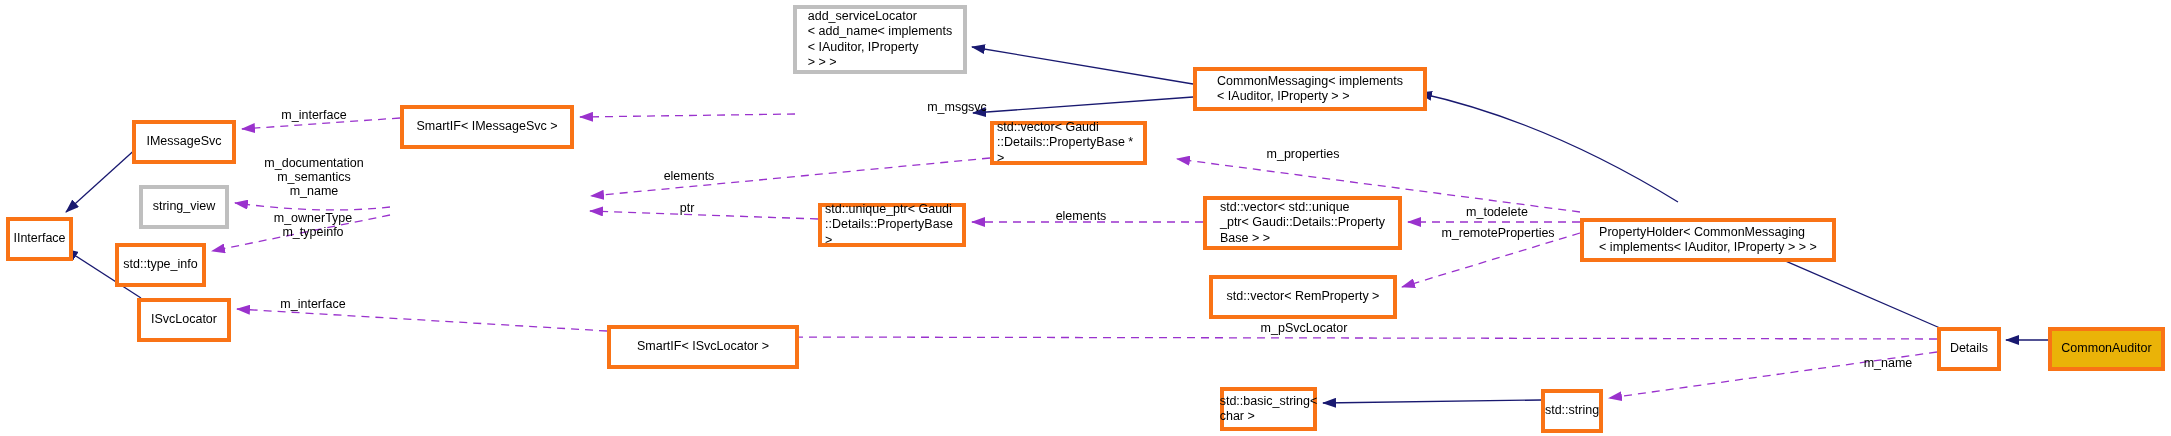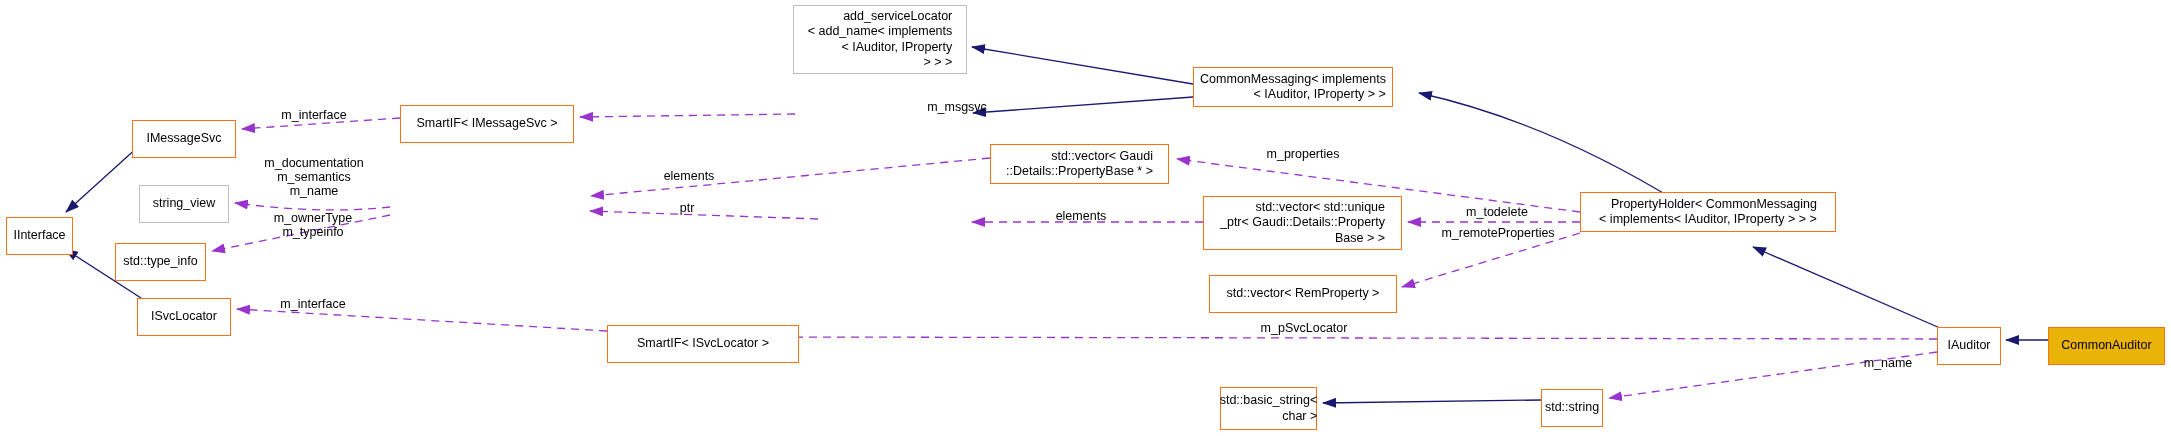--- a/index.html
+++ b/index.html
@@ -3,23 +3,23 @@
 <meta charset="utf-8">
 <style>
   html, body { margin:0; padding:0; background:#ffffff; }
   .canvas {
     position:relative; width:2171px; height:436px; background:#ffffff;
     font-family:"Liberation Sans", sans-serif; overflow:hidden;
   }
   svg.edges { position:absolute; left:0; top:0; width:2171px; height:436px; }
   .node {
     position:absolute; box-sizing:border-box; background:#ffffff;
-    border:1px solid #f97316; color:#000000;
+    border:4px solid #f97316; color:#000000;
     display:flex; align-items:center; justify-content:center;
-    text-align:right; font-size:12.5px; line-height:15.5px;
+    text-align:left; font-size:12.5px; line-height:15.5px;
     white-space:pre-line; padding:18px 3px; cursor:pointer;
   }
   .node.ext { border-color:#bfbfbf; cursor:default; }
   .node.current { background:#eab308; cursor:default; }
   .elabel {
     position:absolute; transform:translateX(-50%);
     font-size:12.5px; line-height:14px; text-align:center;
     white-space:pre-line; color:#000000;
   }
   path.solid { stroke:#191970; stroke-width:1.3; fill:none; }
@@ -61,38 +61,40 @@
     <path class="dashed" d="M1580,233 L1402,287" marker-end="url(#arr-dash)"></path>
     <path class="dashed" d="M607,331 L237,309" marker-end="url(#arr-dash)"></path>
     <path class="dashed" d="M1937,339 L777,337" marker-end="url(#arr-dash)"></path>
     <path class="dashed" d="M1937,352 L1609,398" marker-end="url(#arr-dash)"></path>
   </svg>
 
   <div class="node ext" style="left:793px;top:5px;width:174px;height:69px">add_serviceLocator
 &lt; add_name&lt; implements
 &lt; IAuditor, IProperty
 &gt; &gt; &gt;</div>
-  <div class="node" style="left:1193px;top:67px;width:200px;height:40px">CommonMessaging&lt; implements
+  <div class="node" style="left:1193px;top:67px;width:234px;height:40px">CommonMessaging&lt; implements
 &lt; IAuditor, IProperty &gt; &gt;</div>
   <div class="node" style="left:400px;top:105px;width:174px;height:26px">SmartIF&lt; IMessageSvc &gt;</div>
   <div class="node" style="left:132px;top:120px;width:104px;height:26px">IMessageSvc</div>
   <div class="node ext" style="left:139px;top:185px;width:90px;height:26px">string_view</div>
   <div class="node" style="left:6px;top:217px;width:67px;height:27px">IInterface</div>
   <div class="node" style="left:115px;top:243px;width:91px;height:26px">std::type_info</div>
   <div class="node" style="left:137px;top:298px;width:94px;height:25px">ISvcLocator</div>
   <div class="node" style="left:607px;top:325px;width:192px;height:25px">SmartIF&lt; ISvcLocator &gt;</div>
-  <div class="node" style="left:990px;top:144px;width:179px;height:40px">std::vector&lt; Gaudi
+  <div class="node" style="left:990px;top:121px;width:157px;height:40px">std::vector&lt; Gaudi
 ::Details::PropertyBase * &gt;</div>
+  <div class="node" style="left:818px;top:203px;width:148px;height:40px">std::unique_ptr&lt; Gaudi
+::Details::PropertyBase &gt;</div>
   <div class="node" style="left:1203px;top:196px;width:199px;height:54px">std::vector&lt; std::unique
 _ptr&lt; Gaudi::Details::Property
 Base &gt; &gt;</div>
   <div class="node" style="left:1209px;top:275px;width:188px;height:27px">std::vector&lt; RemProperty &gt;</div>
-  <div class="node" style="left:1580px;top:192px;width:256px;height:40px">PropertyHolder&lt; CommonMessaging
+  <div class="node" style="left:1580px;top:218px;width:256px;height:40px">PropertyHolder&lt; CommonMessaging
 &lt; implements&lt; IAuditor, IProperty &gt; &gt; &gt;</div>
-  <div class="node" style="left:1937px;top:327px;width:64px;height:25px">IAuditor</div>
+  <div class="node" style="left:1937px;top:327px;width:64px;height:25px">Details</div>
   <div class="node current" style="left:2048px;top:327px;width:117px;height:26px">CommonAuditor</div>
   <div class="node" style="left:1220px;top:387px;width:97px;height:43px">std::basic_string&lt;
 char &gt;</div>
   <div class="node" style="left:1541px;top:389px;width:62px;height:29px">std::string</div>
 
   <div class="elabel" style="left:314px;top:108px">m_interface</div>
   <div class="elabel" style="left:957px;top:100px">m_msgsvc</div>
   <div class="elabel" style="left:314px;top:156px">m_documentation
 m_semantics
 m_name</div>

